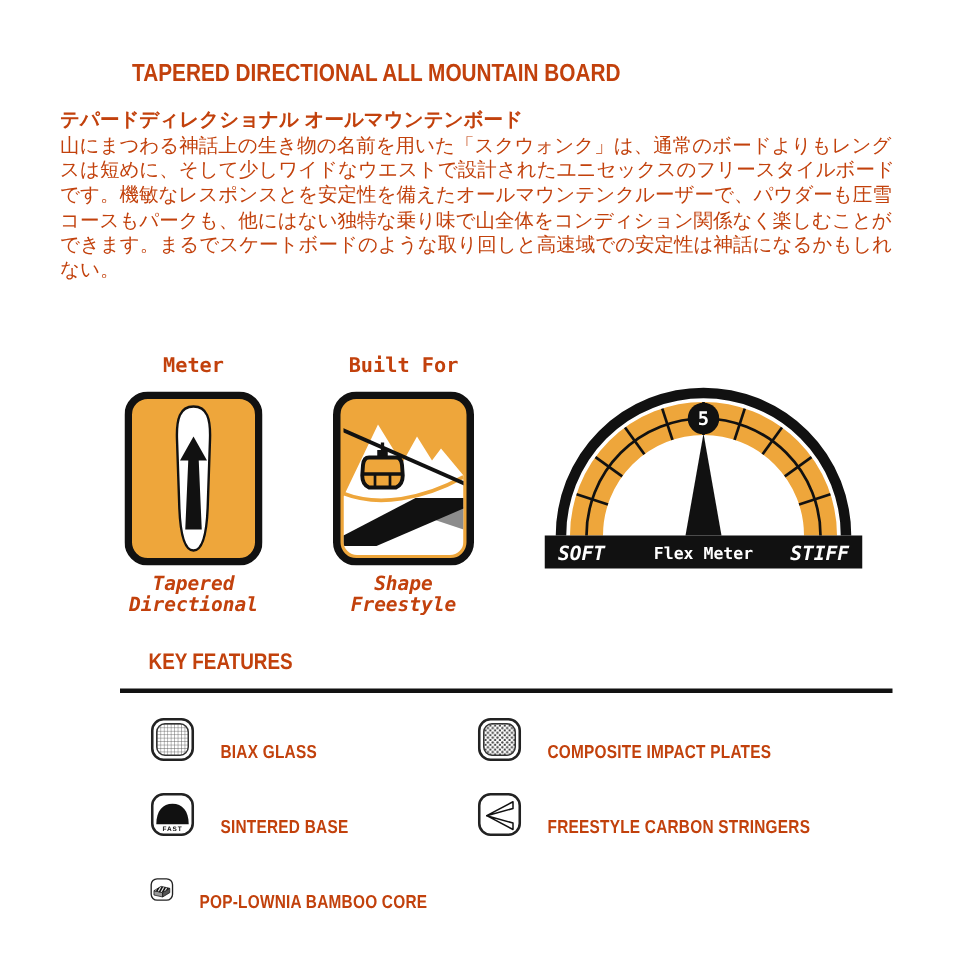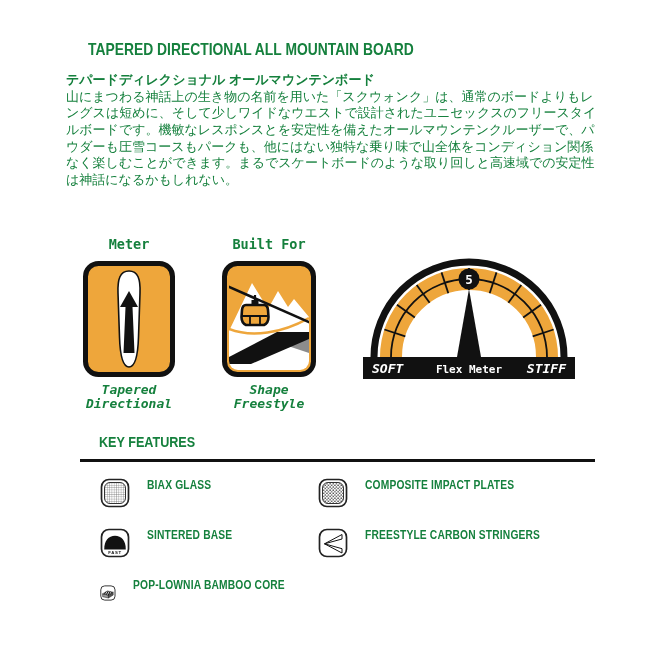--- a/index.html
+++ b/index.html
@@ -1,38 +1,38 @@
 <!DOCTYPE html>
 <html><head>
 <meta charset="utf-8">
 <style>
   html,body{margin:0;padding:0;background:#ffffff;}
   .page{position:relative;width:650px;height:650px;background:#fff;overflow:hidden;
-        font-family:"Liberation Sans",sans-serif;color:#15803d;}
+        font-family:"Liberation Sans",sans-serif;color:#c2410c;}
   .header{padding:40px 55px 0 88px;}
   .title{font-size:16.5px;font-weight:bold;white-space:nowrap;}
   .cond{display:inline-block;transform:scaleX(0.84);transform-origin:0 50%;white-space:nowrap;}
   .cond2{display:inline-block;transform:scaleX(0.82);transform-origin:0 50%;white-space:nowrap;}
   .sku{margin-top:8px;font-family:"DejaVu Sans Mono",monospace;font-style:italic;font-weight:600;
        font-size:11px;letter-spacing:.5px;}
-  .desc{padding:13px 52px 0 66px;font-size:13px;line-height:1.28;}
+  .desc{padding:13px 52px 0 40px;font-size:13px;line-height:1.28;}
   .desc-heading{font-weight:bold;}
   .specs{display:flex;align-items:flex-start;margin-top:48px;padding-left:81px;}
   .spec{display:flex;flex-direction:column;align-items:center;}
   .spec-shape{width:96px;}
   .spec-built{width:100px;margin-left:42px;}
   .spec-label{font-family:"DejaVu Sans Mono",monospace;font-weight:bold;font-size:13.5px;margin-bottom:9px;}
   .spec-caption{font-family:"DejaVu Sans Mono",monospace;font-weight:bold;font-style:italic;
                 font-size:13px;line-height:1.08;text-align:center;margin-top:6px;}
   .gauge-wrap{margin-left:44px;margin-top:21px;}
   .features{margin-top:22px;padding:0 55px 0 80px;}
   .features-heading{font-size:15px;font-weight:bold;padding-left:19px;}
   .rule{height:3px;background:#111;margin-top:9px;}
   .feat-grid{display:grid;grid-template-columns:218px auto;row-gap:20px;margin:16px 0 0 20px;}
-  .feat{display:flex;align-items:flex-start;gap:17px;}
+  .feat{display:flex;align-items:flex-end;gap:17px;}
   .feat-label{font-size:12.5px;font-weight:bold;letter-spacing:.2px;white-space:nowrap;}
   svg{display:block;}
 </style>
 </head>
 <body>
 
 <div class="page">
 
   <div class="header">
     <div class="title">

